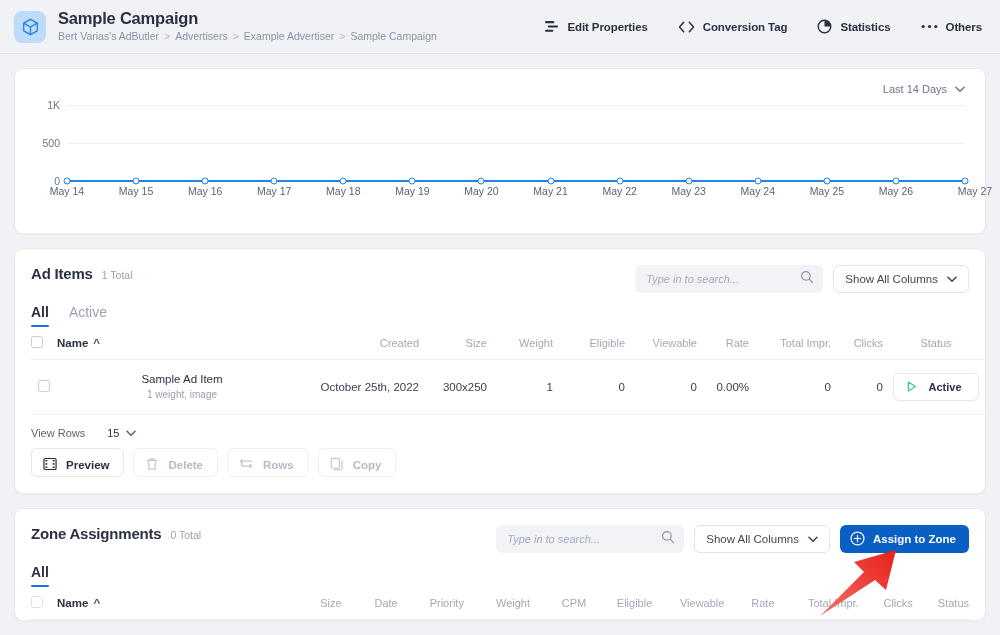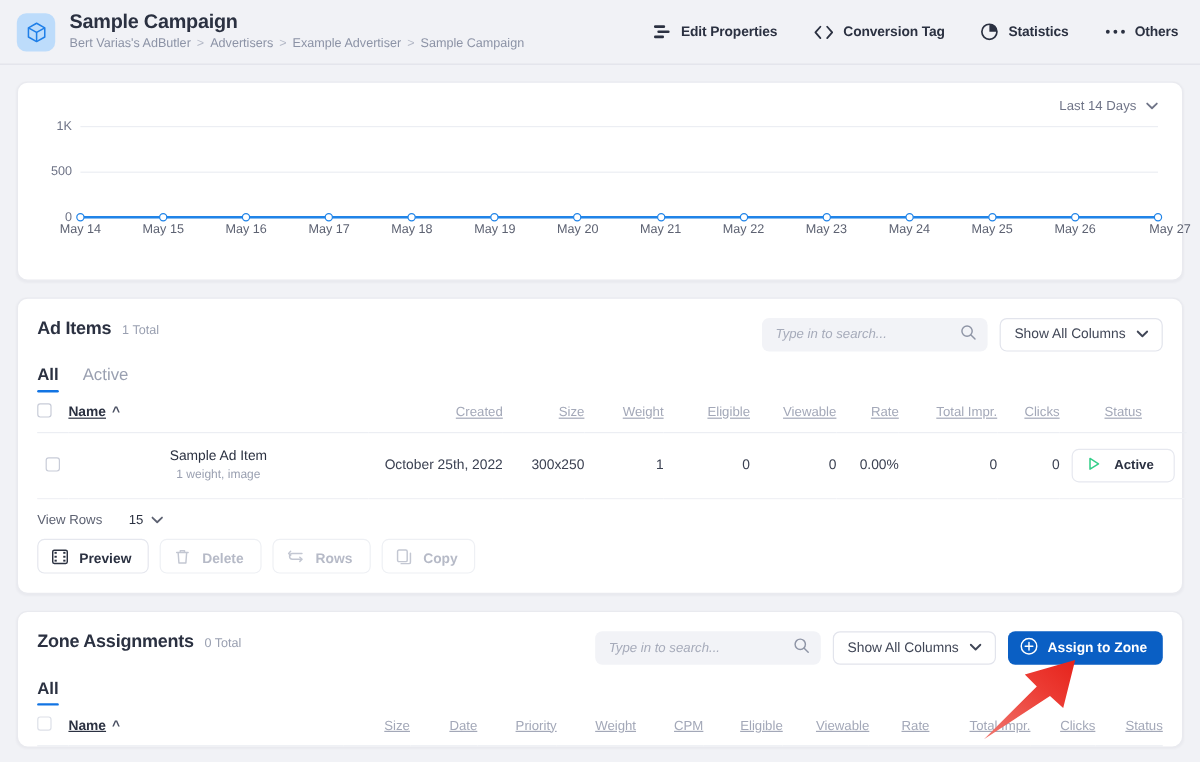--- a/index.html
+++ b/index.html
@@ -143,21 +143,21 @@
   .tab.active { color: #2b3141; font-weight: 700; }
   .tab.active:after {
     content: ""; position: absolute; left: 0; right: 0; bottom: 0;
     height: 2.5px; background: #1274e3; border-radius: 2px;
   }
 
   
   table.tbl { width: 100%; border-collapse: collapse; table-layout: fixed; }
   table.tbl th {
     font-size: 11px; font-weight: 400; color: #a3a8b8;
-    padding: 9px 0 9px 0; text-align: right; white-space: nowrap; text-decoration: underline;
+    padding: 9px 0 9px 0; text-align: right; white-space: nowrap;
   }
   table.tbl th.l { text-align: left; }
   table.tbl th.name { color: #2b3141; font-weight: 700; font-size: 11.5px; }
   table.tbl tr.hdr { border-bottom: 1px solid #eceef3; }
   table.tbl td {
     font-size: 11.5px; color: #3b4152; padding: 12px 0; text-align: right;
     vertical-align: middle;
   }
   table.tbl td.l { text-align: center; }
   table.tbl tr.row { border-bottom: 1px solid #f0f1f5; }

